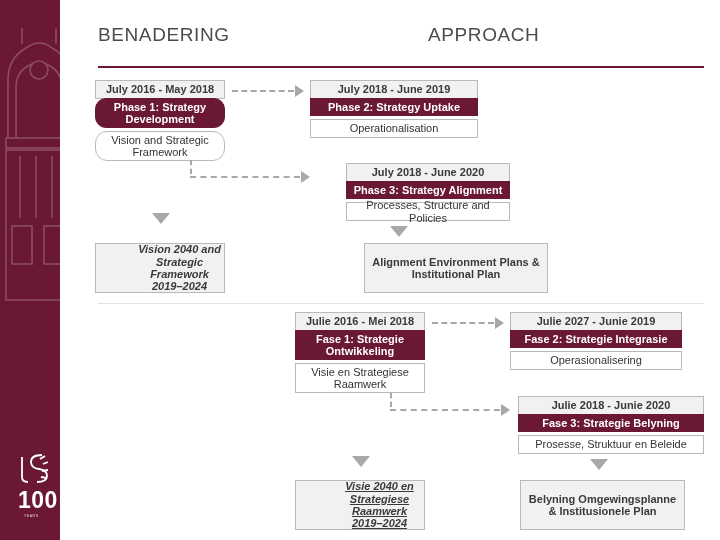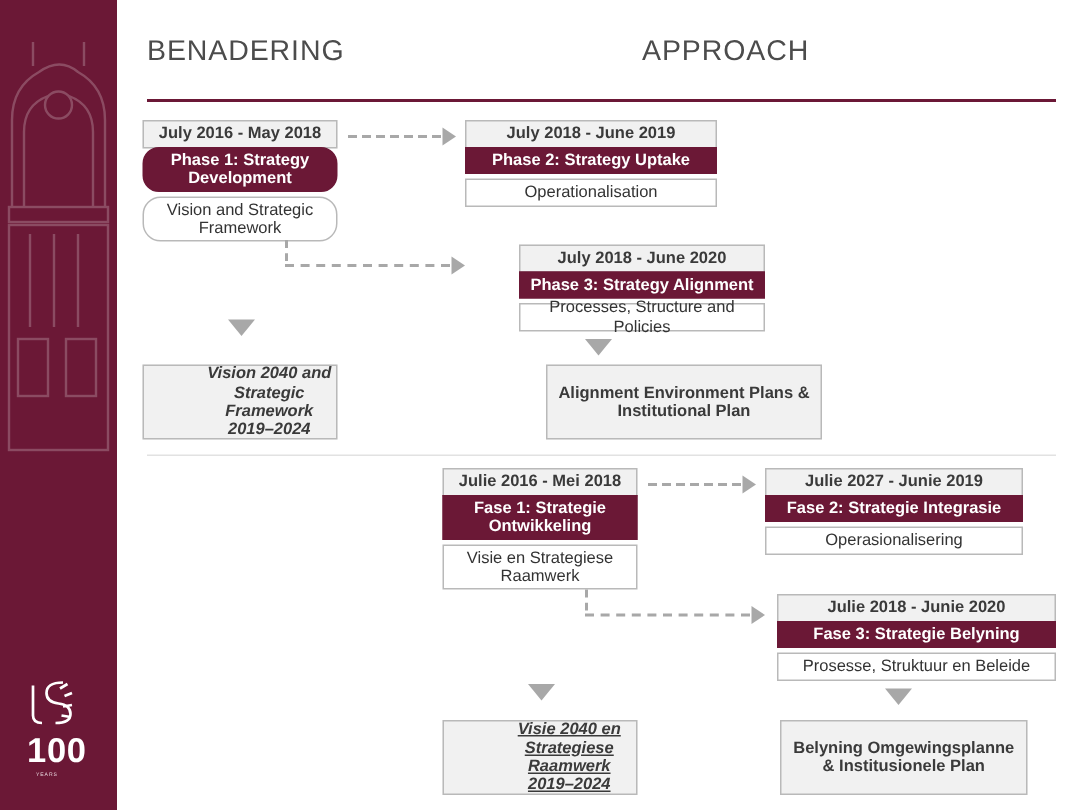--- a/index.html
+++ b/index.html
@@ -12,21 +12,21 @@
     background: #ffffff;
     font-family: "Liberation Sans", sans-serif;
     overflow: hidden;
     position: relative;
   }
 
   
   .sidebar {
     position: absolute;
     left: 0; top: 0;
-    width: 78px;
+    width: 60px;
     height: 540px;
     background: #6b1836;
     overflow: hidden;
   }
   .sidebar-watermark {
     position: absolute;
     left: 2px;
     top: 18px;
     width: 74px;
     height: 300px;

